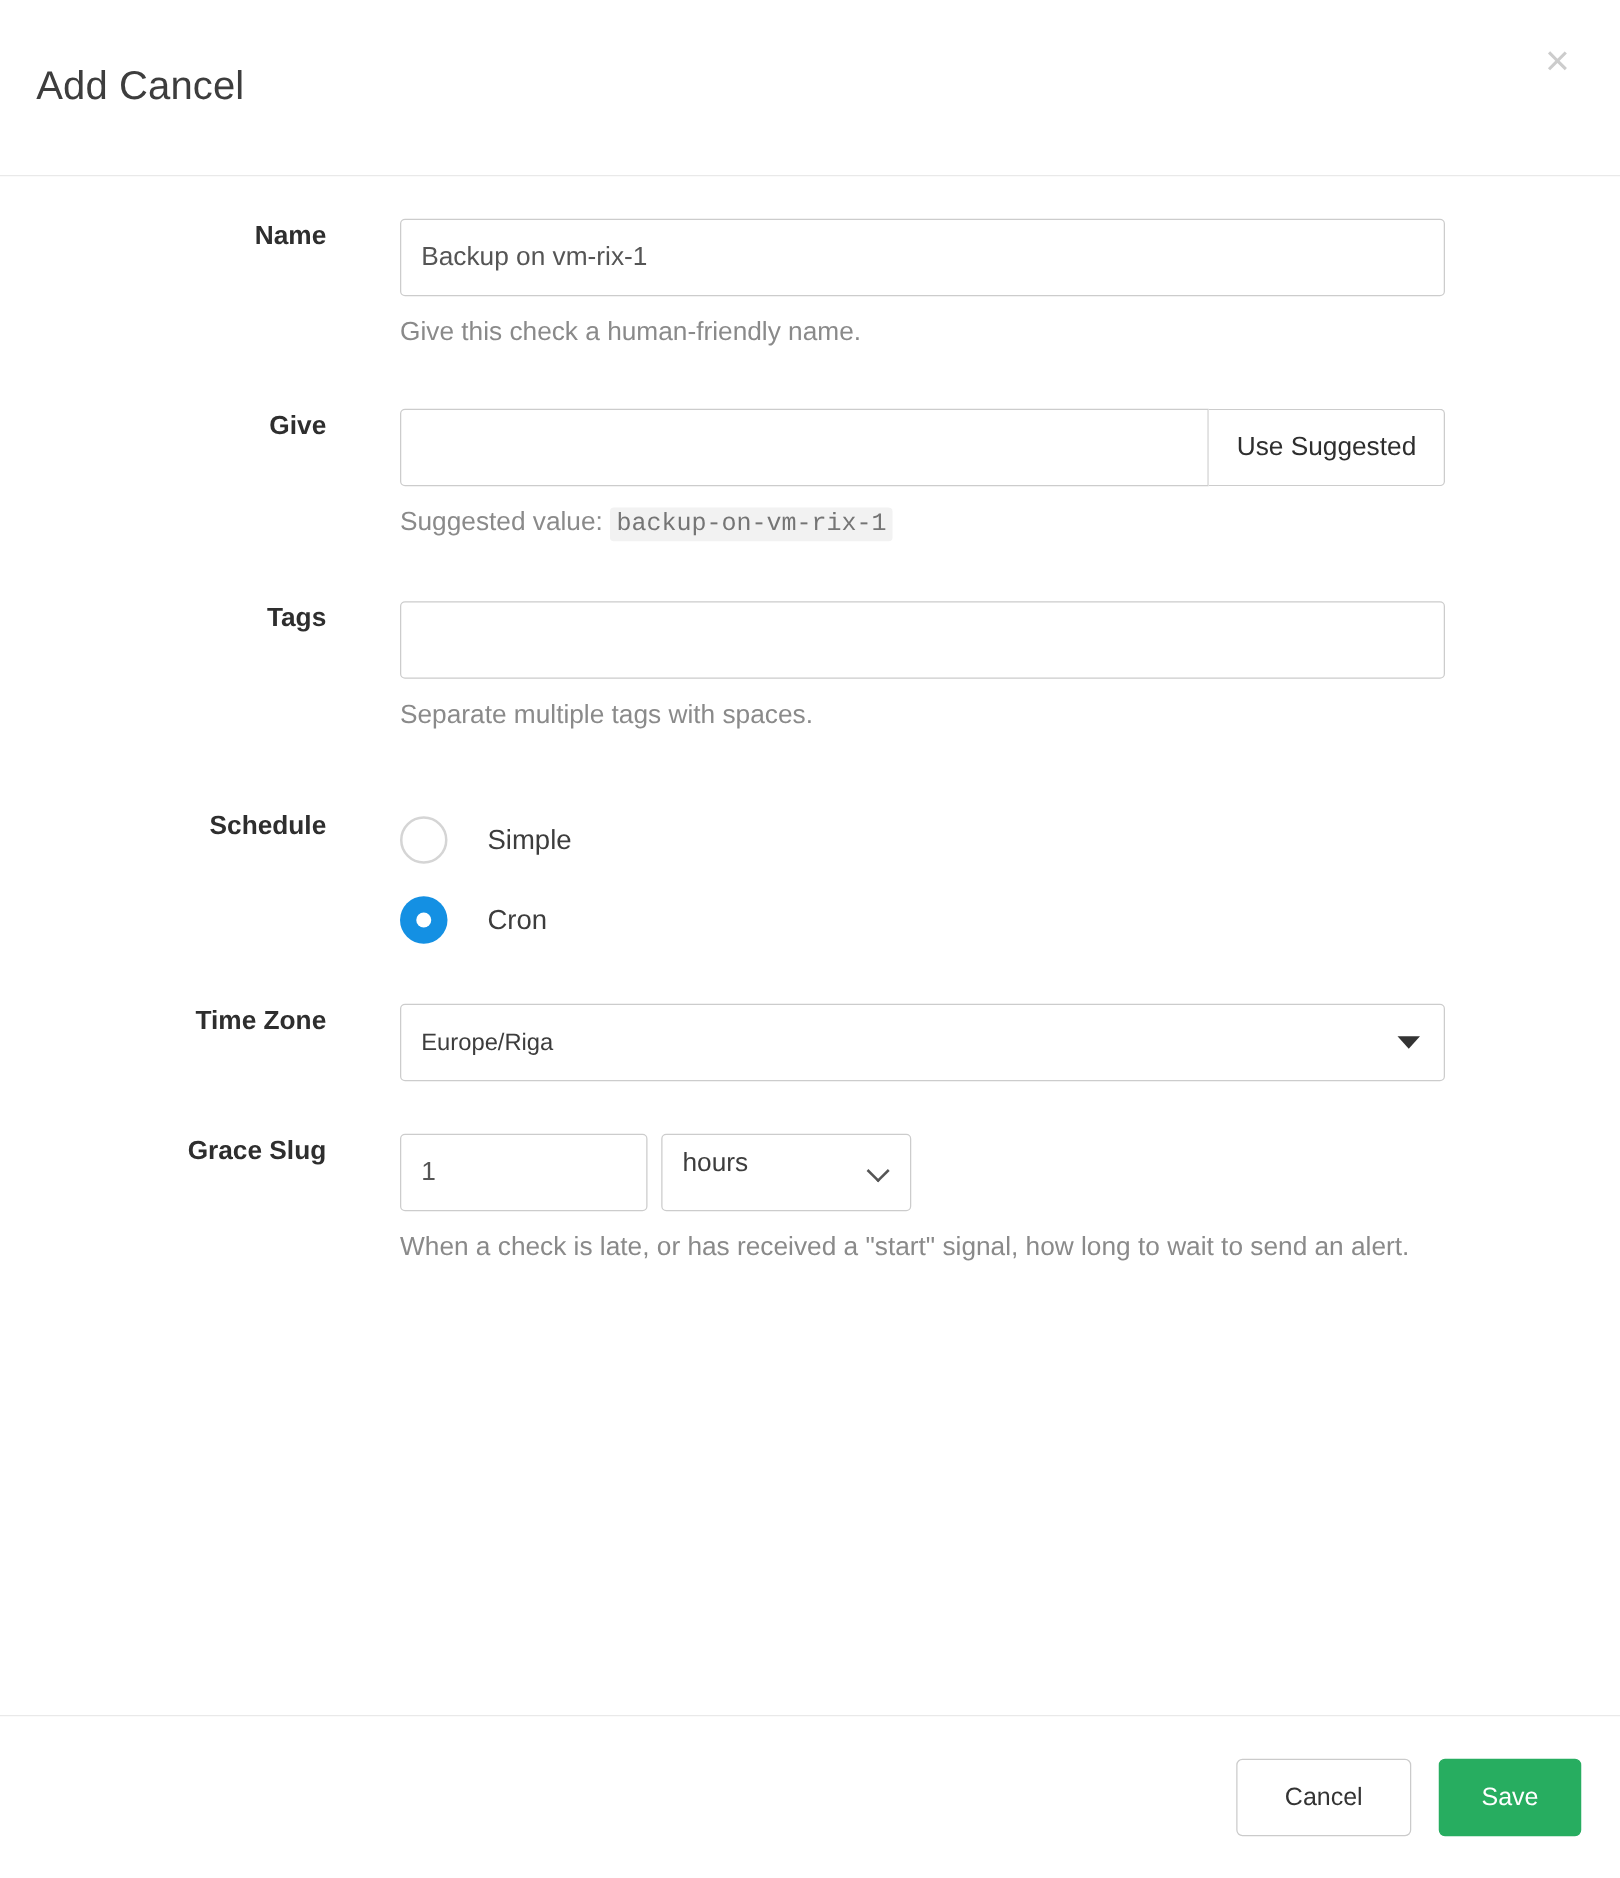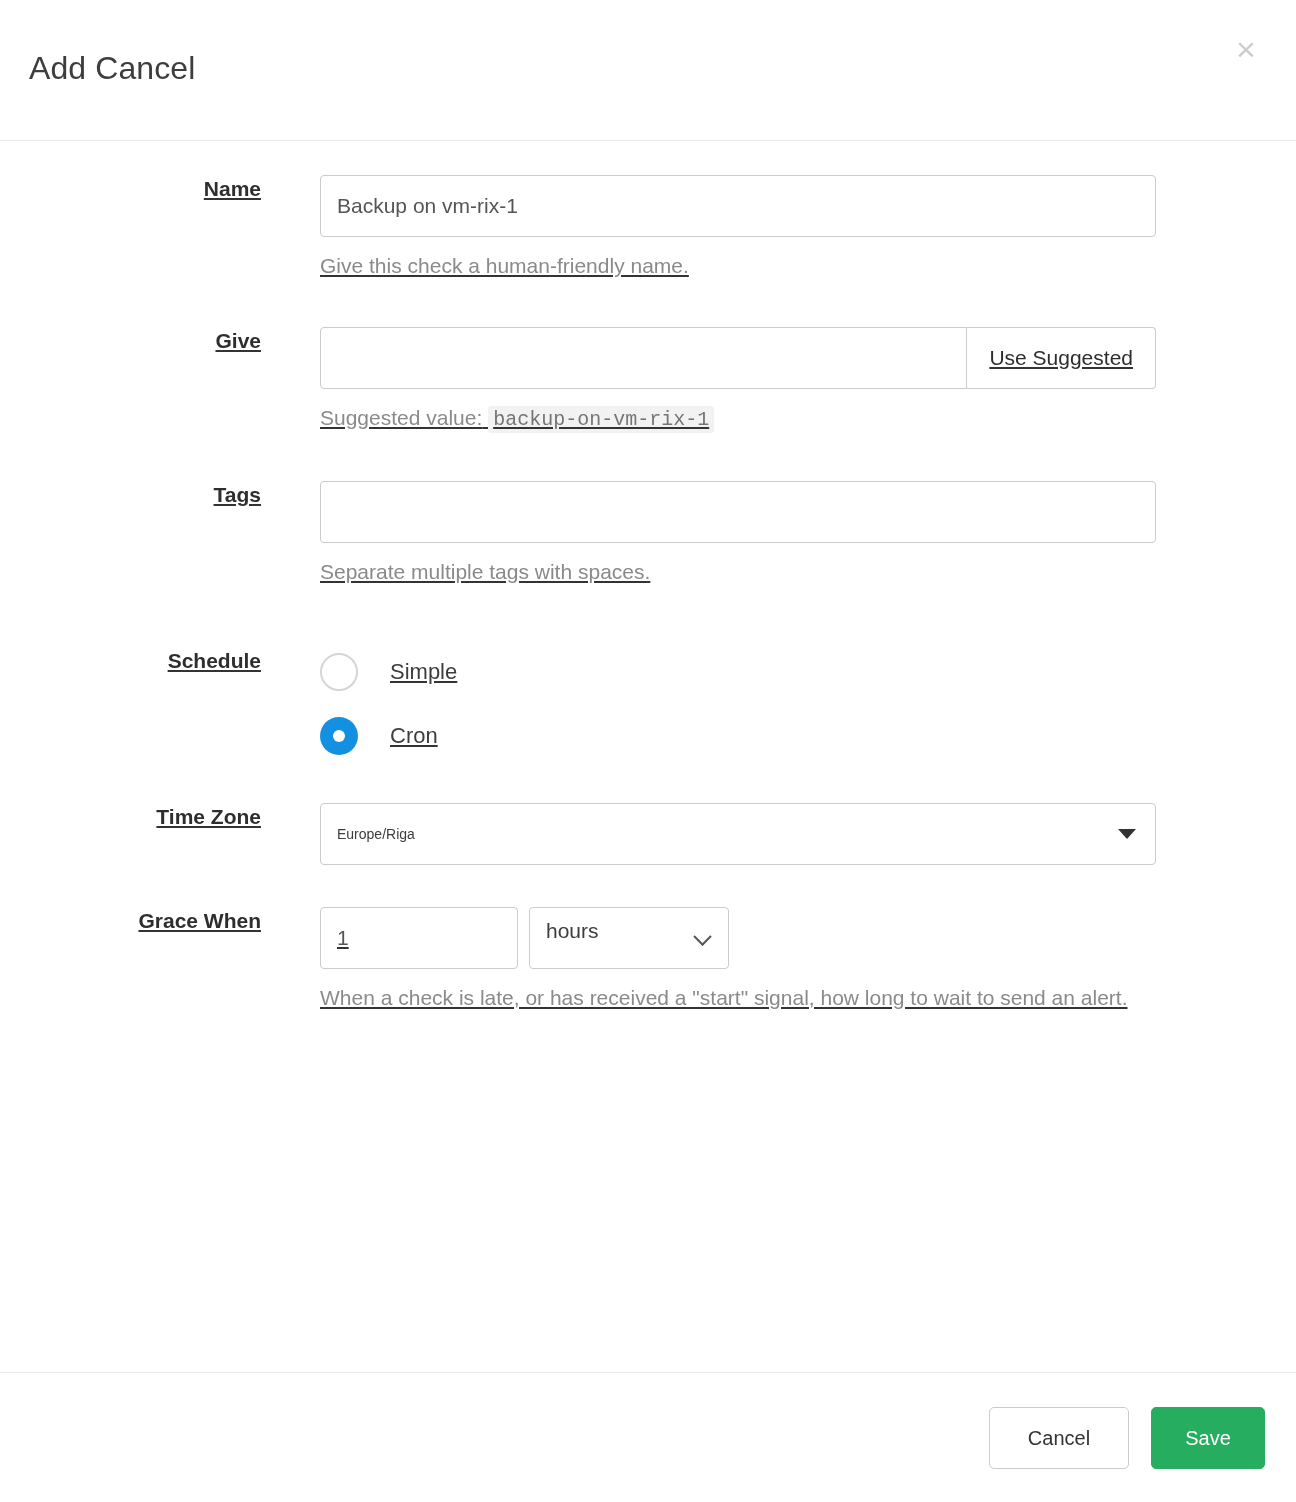--- a/index.html
+++ b/index.html
@@ -67,21 +67,20 @@
   .modal-body {
     flex: 1 1 auto;
     padding: 0;
     position: relative;
   }
 
   .form-row {
     display: flex;
     align-items: flex-start;
     padding: 0 80px 0 0;
-    text-decoration: underline;
   }
   .form-label {
     width: 320px;
     min-width: 320px;
     text-align: right;
     padding-right: 59px;
     box-sizing: border-box;
     font-weight: bold;
     font-size: 21px;
     color: #2e2e2e;
@@ -213,21 +212,21 @@
     width: 836px;
     height: 62px;
   }
   .tz-select {
     box-sizing: border-box;
     width: 836px;
     height: 62px;
     border: 1px solid #cccccc;
     border-radius: 4px;
     background: #ffffff;
-    font-size: 14px;
+    font-size: 19px;
     font-family: "Liberation Sans", sans-serif;
     color: #3d3d3d;
     padding: 0 48px 0 16px;
     appearance: none;
     -webkit-appearance: none;
     -moz-appearance: none;
     outline: none;
     cursor: pointer;
   }
   .tz-caret {
@@ -406,21 +405,21 @@
         <div class="tz-select-wrap">
           <select class="tz-select">
             <option>Europe/Riga</option>
           </select>
           <span class="tz-caret"></span>
         </div>
       </div>
     </div>
 
     <div class="form-row row-grace">
-      <div class="form-label">Grace When</div>
+      <div class="form-label">Grace Slug</div>
       <div class="form-field">
         <div class="grace-wrap">
           <input class="grace-number" type="text" value="1" style="">
           <div class="grace-unit-wrap">
             <select class="grace-unit">
               <option>hours</option>
             </select>
             <span class="chev"></span>
           </div>
         </div>

